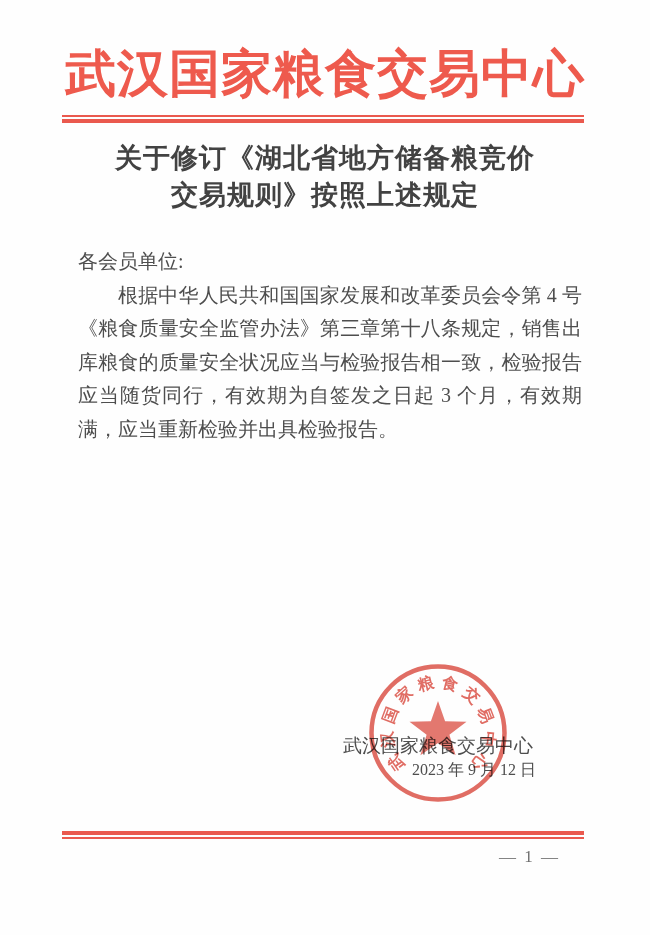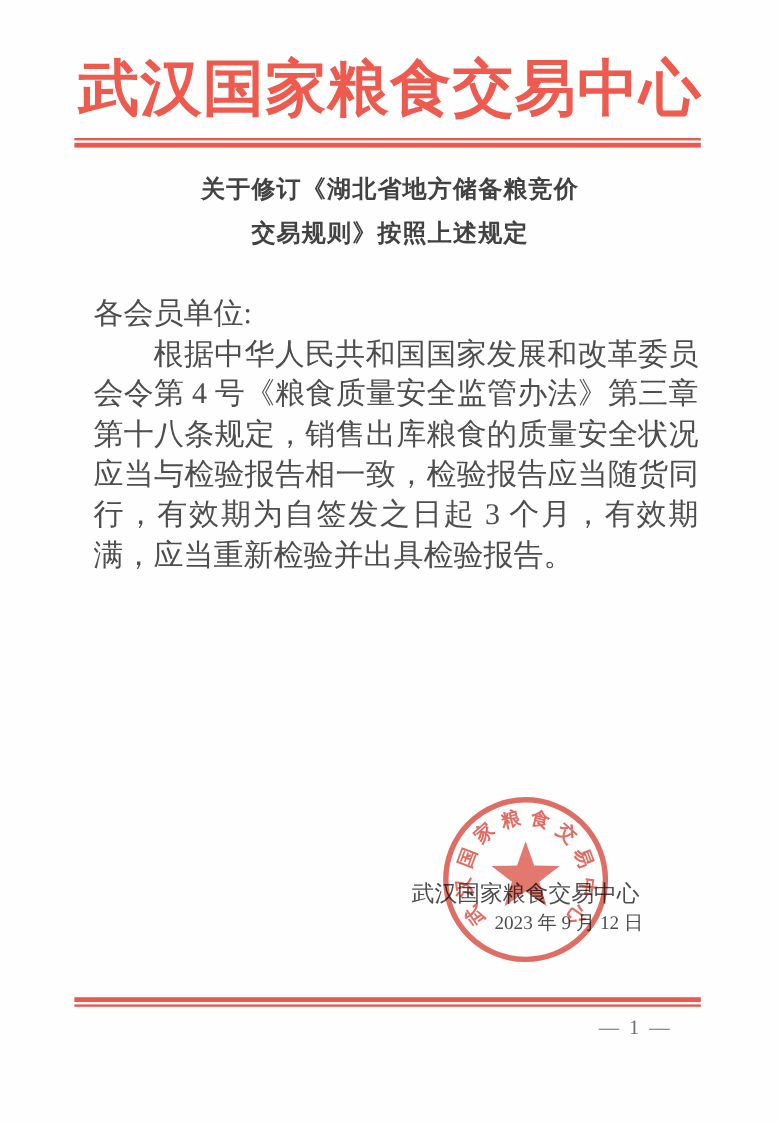--- a/index.html
+++ b/index.html
@@ -47,33 +47,33 @@
     border-top: 4px solid #ea594e;
     border-bottom: 2px solid #ea594e;
   }
   
   .doc-title {
     position: absolute;
     top: 140px;
     left: 0;
     right: 0;
     text-align: center;
-    font-size: 20px;
+    font-size: 27px;
     line-height: 37px;
     font-weight: bold;
     color: #424242;
     letter-spacing: 1px;
   }
   
   .body-text {
     position: absolute;
     top: 245px;
     left: 78px;
     width: 504px;
-    font-size: 25px;
+    font-size: 20px;
     line-height: 33.6px;
     color: #4e4e4e;
     text-align: justify;
   }
   .body-text p {
     margin: 0;
     text-indent: 2em;
   }
   .body-text .salutation {
     text-indent: 0;

